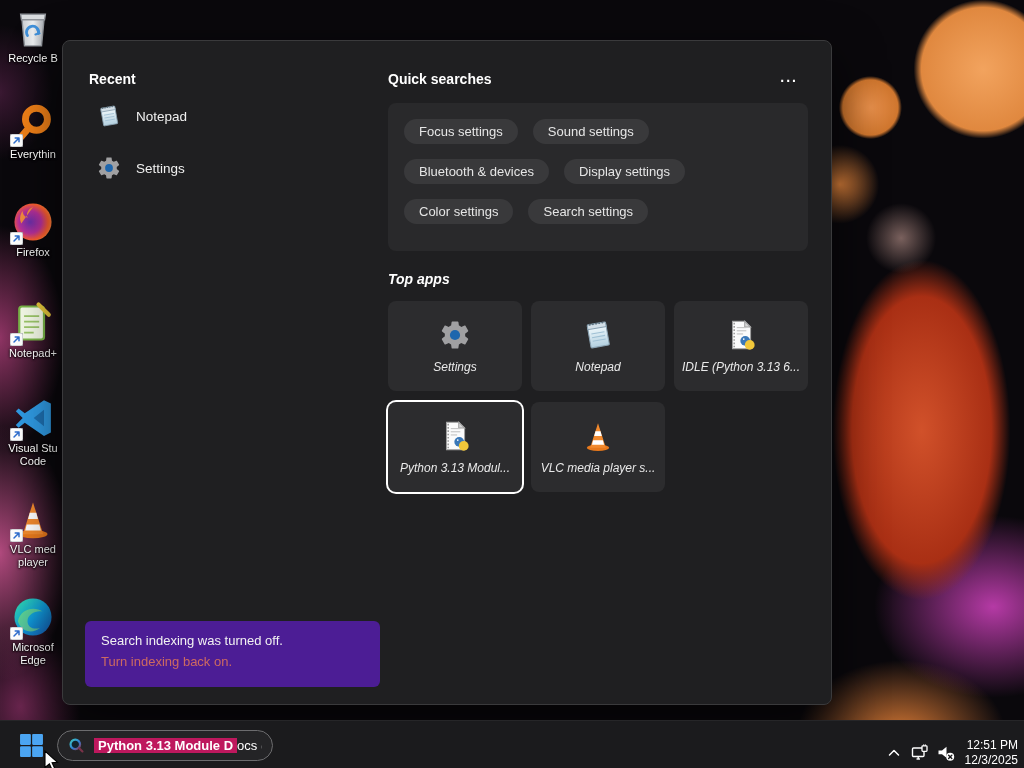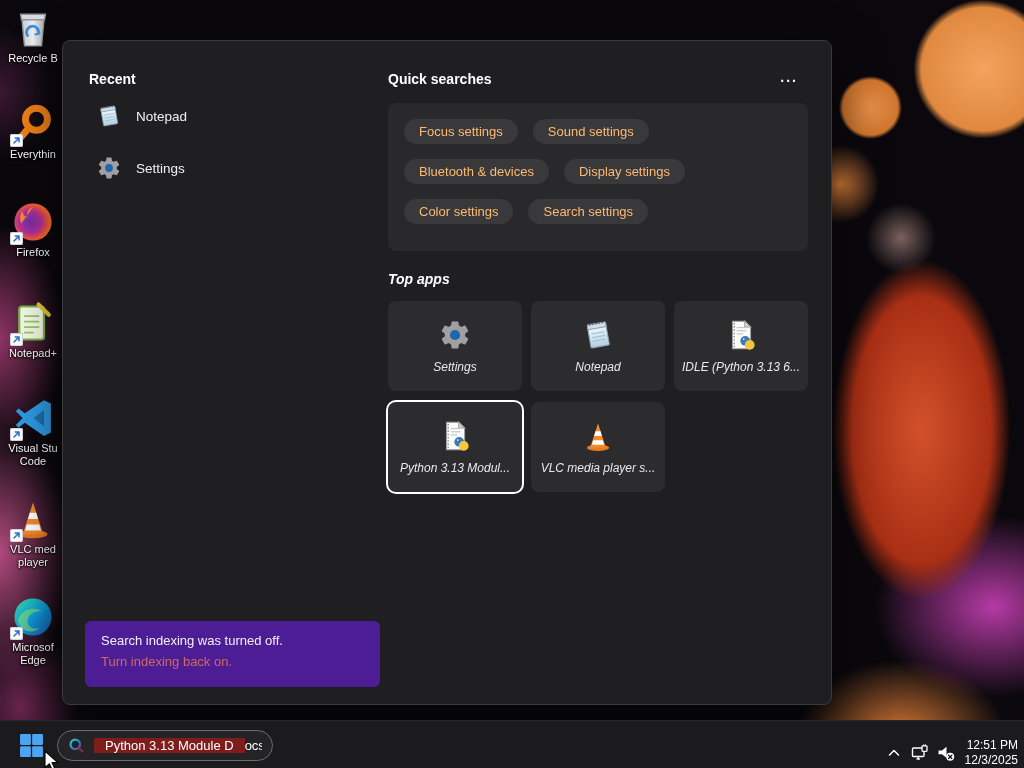--- a/index.html
+++ b/index.html
@@ -42,21 +42,21 @@
   .recent-item svg { width:26px; height:26px; margin-left:7px; }
   .recent-item .lbl { margin-left:14px; font-size:13.5px; color:#f0f0f0; }
 
   .quick { position:absolute; left:325px; top:30px; width:420px; }
   .more-btn { position:absolute; right:4px; top:-4px; color:#fff; font-size:14px; font-weight:700;
     letter-spacing:2px; cursor:pointer; padding:2px 6px; border-radius:4px; }
   .quick-card { margin-top:16px; background:#29292b; border-radius:8px; padding:16px; height:148px; }
   .pill-row { display:flex; margin-bottom:15px; }
   .pill-row:last-child { margin-bottom:0; }
   .pill { background:#39393b; border-radius:15px; padding:5px 15px; margin-right:15px;
-    font-size:13px; color:#fdba74; cursor:pointer; white-space:nowrap; }
+    font-size:13px; color:#e5e5e5; cursor:pointer; white-space:nowrap; }
 
   .topapps { position:absolute; left:325px; top:230px; width:420px;font-style:italic; }
   .tile-grid { margin-top:14px; display:grid; grid-template-columns:repeat(3,134px);
     grid-auto-rows:90px; gap:11px 9px; }
   .tile { background:#2c2c2e; border-radius:8px; display:flex; flex-direction:column;
     align-items:center; justify-content:center; cursor:pointer; }
   .tile.selected { box-shadow:0 0 0 2px #ffffff; }
   .tile svg { width:34px; height:34px; }
   .tile .lbl { margin-top:8px; font-size:12px; color:#e9e9e9; max-width:124px;
     white-space:nowrap; overflow:hidden; }
@@ -68,21 +68,21 @@
 
   
   .taskbar { position:absolute; left:0; bottom:0; width:1024px; height:48px; z-index:10;
     background:#1b1b1d; border-top:1px solid rgba(255,255,255,.05); }
   .start-btn { position:absolute; left:19px; top:12px; width:25px; height:25px; cursor:pointer; }
   .tb-search { position:absolute; left:57px; top:9px; width:216px; height:31px;
     background:#242426; border:1px solid #6c6c6e; border-radius:16px;
     display:flex; align-items:center; padding:0 10px; cursor:text; }
   .tb-search svg { width:17px; height:17px; flex:0 0 auto; }
   .tb-search .txt { margin-left:9px; font-size:13px; color:#fff; white-space:nowrap; overflow:hidden; }
-  .tb-search .sel { background:#7f1d1d; padding:2px 11px; }
+  .tb-search .sel { background:#be185d; padding:2px 4px;font-weight:bold; }
   .tray { position:absolute; right:2px; top:0; height:64px; display:flex; align-items:center; }
   .tray-btn { width:26px; height:30px; display:flex; align-items:center; justify-content:center;
     cursor:pointer; border-radius:4px; }
   .clock { margin-left:6px; text-align:right; color:#fff; font-size:12px; line-height:15px;
     cursor:default; padding-right:4px; }
 
   .cursor { position:absolute; left:44px; top:750px; z-index:50; width:17px; height:22px; pointer-events:none; }
 </style>
 </head>
 <body>

